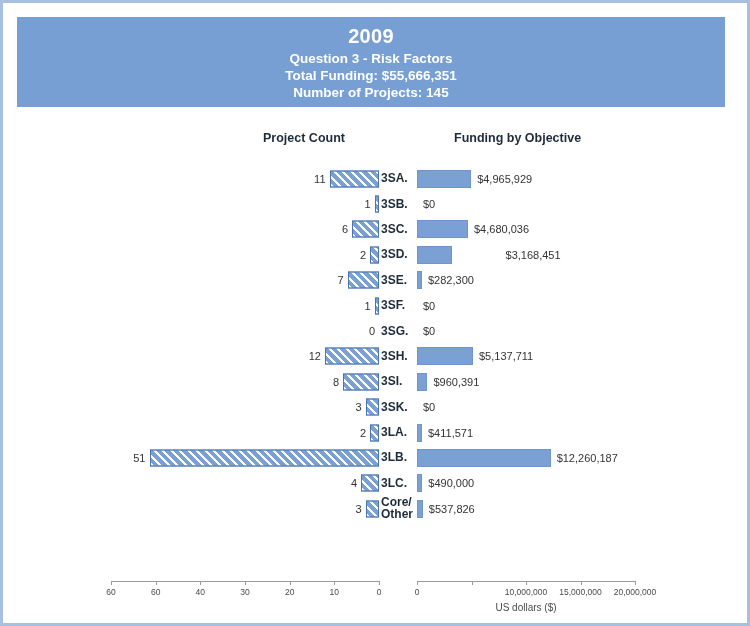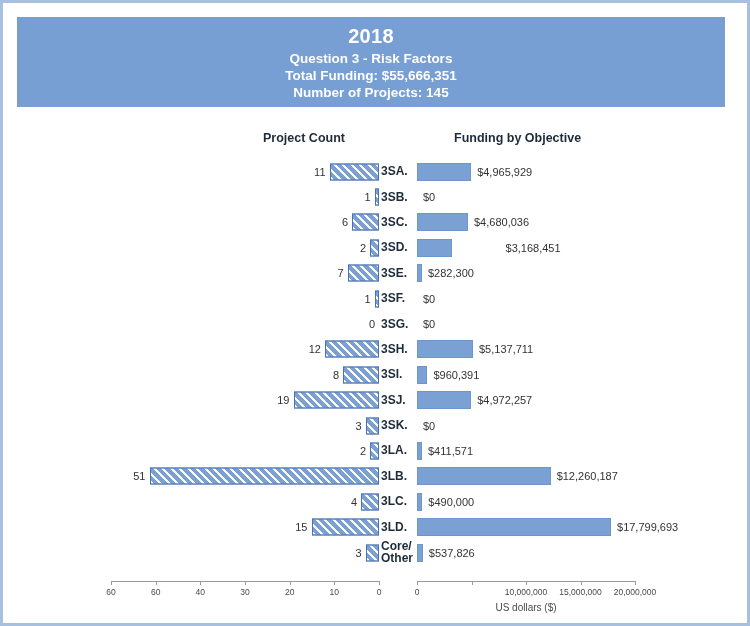--- a/index.html
+++ b/index.html
@@ -36,21 +36,21 @@
   }
   
   .colhead{
     position:absolute;font-size:12.5px;font-weight:bold;color:#1d2b3a;
     white-space:nowrap;
   }
   #hd-count{left:256px;top:124px;}
   #hd-fund{left:447px;top:124px;}
   
   .rows{
-    position:absolute;left:0;top:152px;width:742px;
+    position:absolute;left:0;top:159px;width:742px;
   }
   .row{
     position:relative;height:25.4px;
   }
   .lcount{
     position:absolute;top:50%;transform:translateY(-50%);
     font-size:11px;color:#333333;white-space:nowrap;
     text-align:right;
   }
   .lbar{
@@ -106,21 +106,21 @@
     white-space:nowrap;transform:translateX(-50%);
   }
 </style>
 </head>
 <body>
 
 <div id="page">
   <div class="inner">
 
     <div class="header">
-      <div class="yr">2018</div>
+      <div class="yr">2009</div>
       <div class="ln">Question 3 - Risk Factors</div>
       <div class="ln">Total Funding: $55,666,351</div>
       <div class="ln">Number of Projects: 145</div>
     </div>
 
     <div class="colhead" id="hd-count">Project Count</div>
     <div class="colhead" id="hd-fund">Funding by Objective</div>
 
     <div class="rows" id="rows">
         <div class="row">
@@ -176,27 +176,20 @@
           <div class="rval" style="left: 472.001px;">$5,137,711</div>
         </div>
         <div class="row">
           <div class="lbar" style="left: 336px; width: 36px;"></div>
           <div class="lcount" style="left: 294px; width: 38px;">8</div>
           <div class="cat">3SI.</div>
           <div class="rbar" style="width: 10.4683px;"></div>
           <div class="rval" style="left: 426.468px;">$960,391</div>
         </div>
         <div class="row">
-          <div class="lbar" style="left: 286.5px; width: 85.5px;"></div>
-          <div class="lcount" style="left: 244.5px; width: 38px;">19</div>
-          <div class="cat">3SJ.</div>
-          <div class="rbar" style="width: 54.1976px;"></div>
-          <div class="rval" style="left: 470.198px;">$4,972,257</div>
-        </div>
-        <div class="row">
           <div class="lbar" style="left: 358.5px; width: 13.5px;"></div>
           <div class="lcount" style="left: 316.5px; width: 38px;">3</div>
           <div class="cat">3SK.</div>
           <div class="rval" style="left: 416px;">$0</div>
         </div>
         <div class="row">
           <div class="lbar" style="left: 363px; width: 9px;"></div>
           <div class="lcount" style="left: 321px; width: 38px;">2</div>
           <div class="cat">3LA.</div>
           <div class="rbar" style="width: 5px;"></div>
@@ -208,27 +201,20 @@
           <div class="cat">3LB.</div>
           <div class="rbar" style="width: 133.636px;"></div>
           <div class="rval" style="left: 549.636px;">$12,260,187</div>
         </div>
         <div class="row">
           <div class="lbar" style="left: 354px; width: 18px;"></div>
           <div class="lcount" style="left: 312px; width: 38px;">4</div>
           <div class="cat">3LC.</div>
           <div class="rbar" style="width: 5.341px;"></div>
           <div class="rval" style="left: 421.341px;">$490,000</div>
-        </div>
-        <div class="row">
-          <div class="lbar" style="left: 304.5px; width: 67.5px;"></div>
-          <div class="lcount" style="left: 262.5px; width: 38px;">15</div>
-          <div class="cat">3LD.</div>
-          <div class="rbar" style="width: 194.017px;"></div>
-          <div class="rval" style="left: 610.017px;">$17,799,693</div>
         </div>
         <div class="row">
           <div class="lbar" style="left: 358.5px; width: 13.5px;"></div>
           <div class="lcount" style="left: 316.5px; width: 38px;">3</div>
           <div class="cat two">Core/
 Other</div>
           <div class="rbar" style="width: 5.8623px;"></div>
           <div class="rval" style="left: 421.862px;">$537,826</div>
         </div>
       </div>

